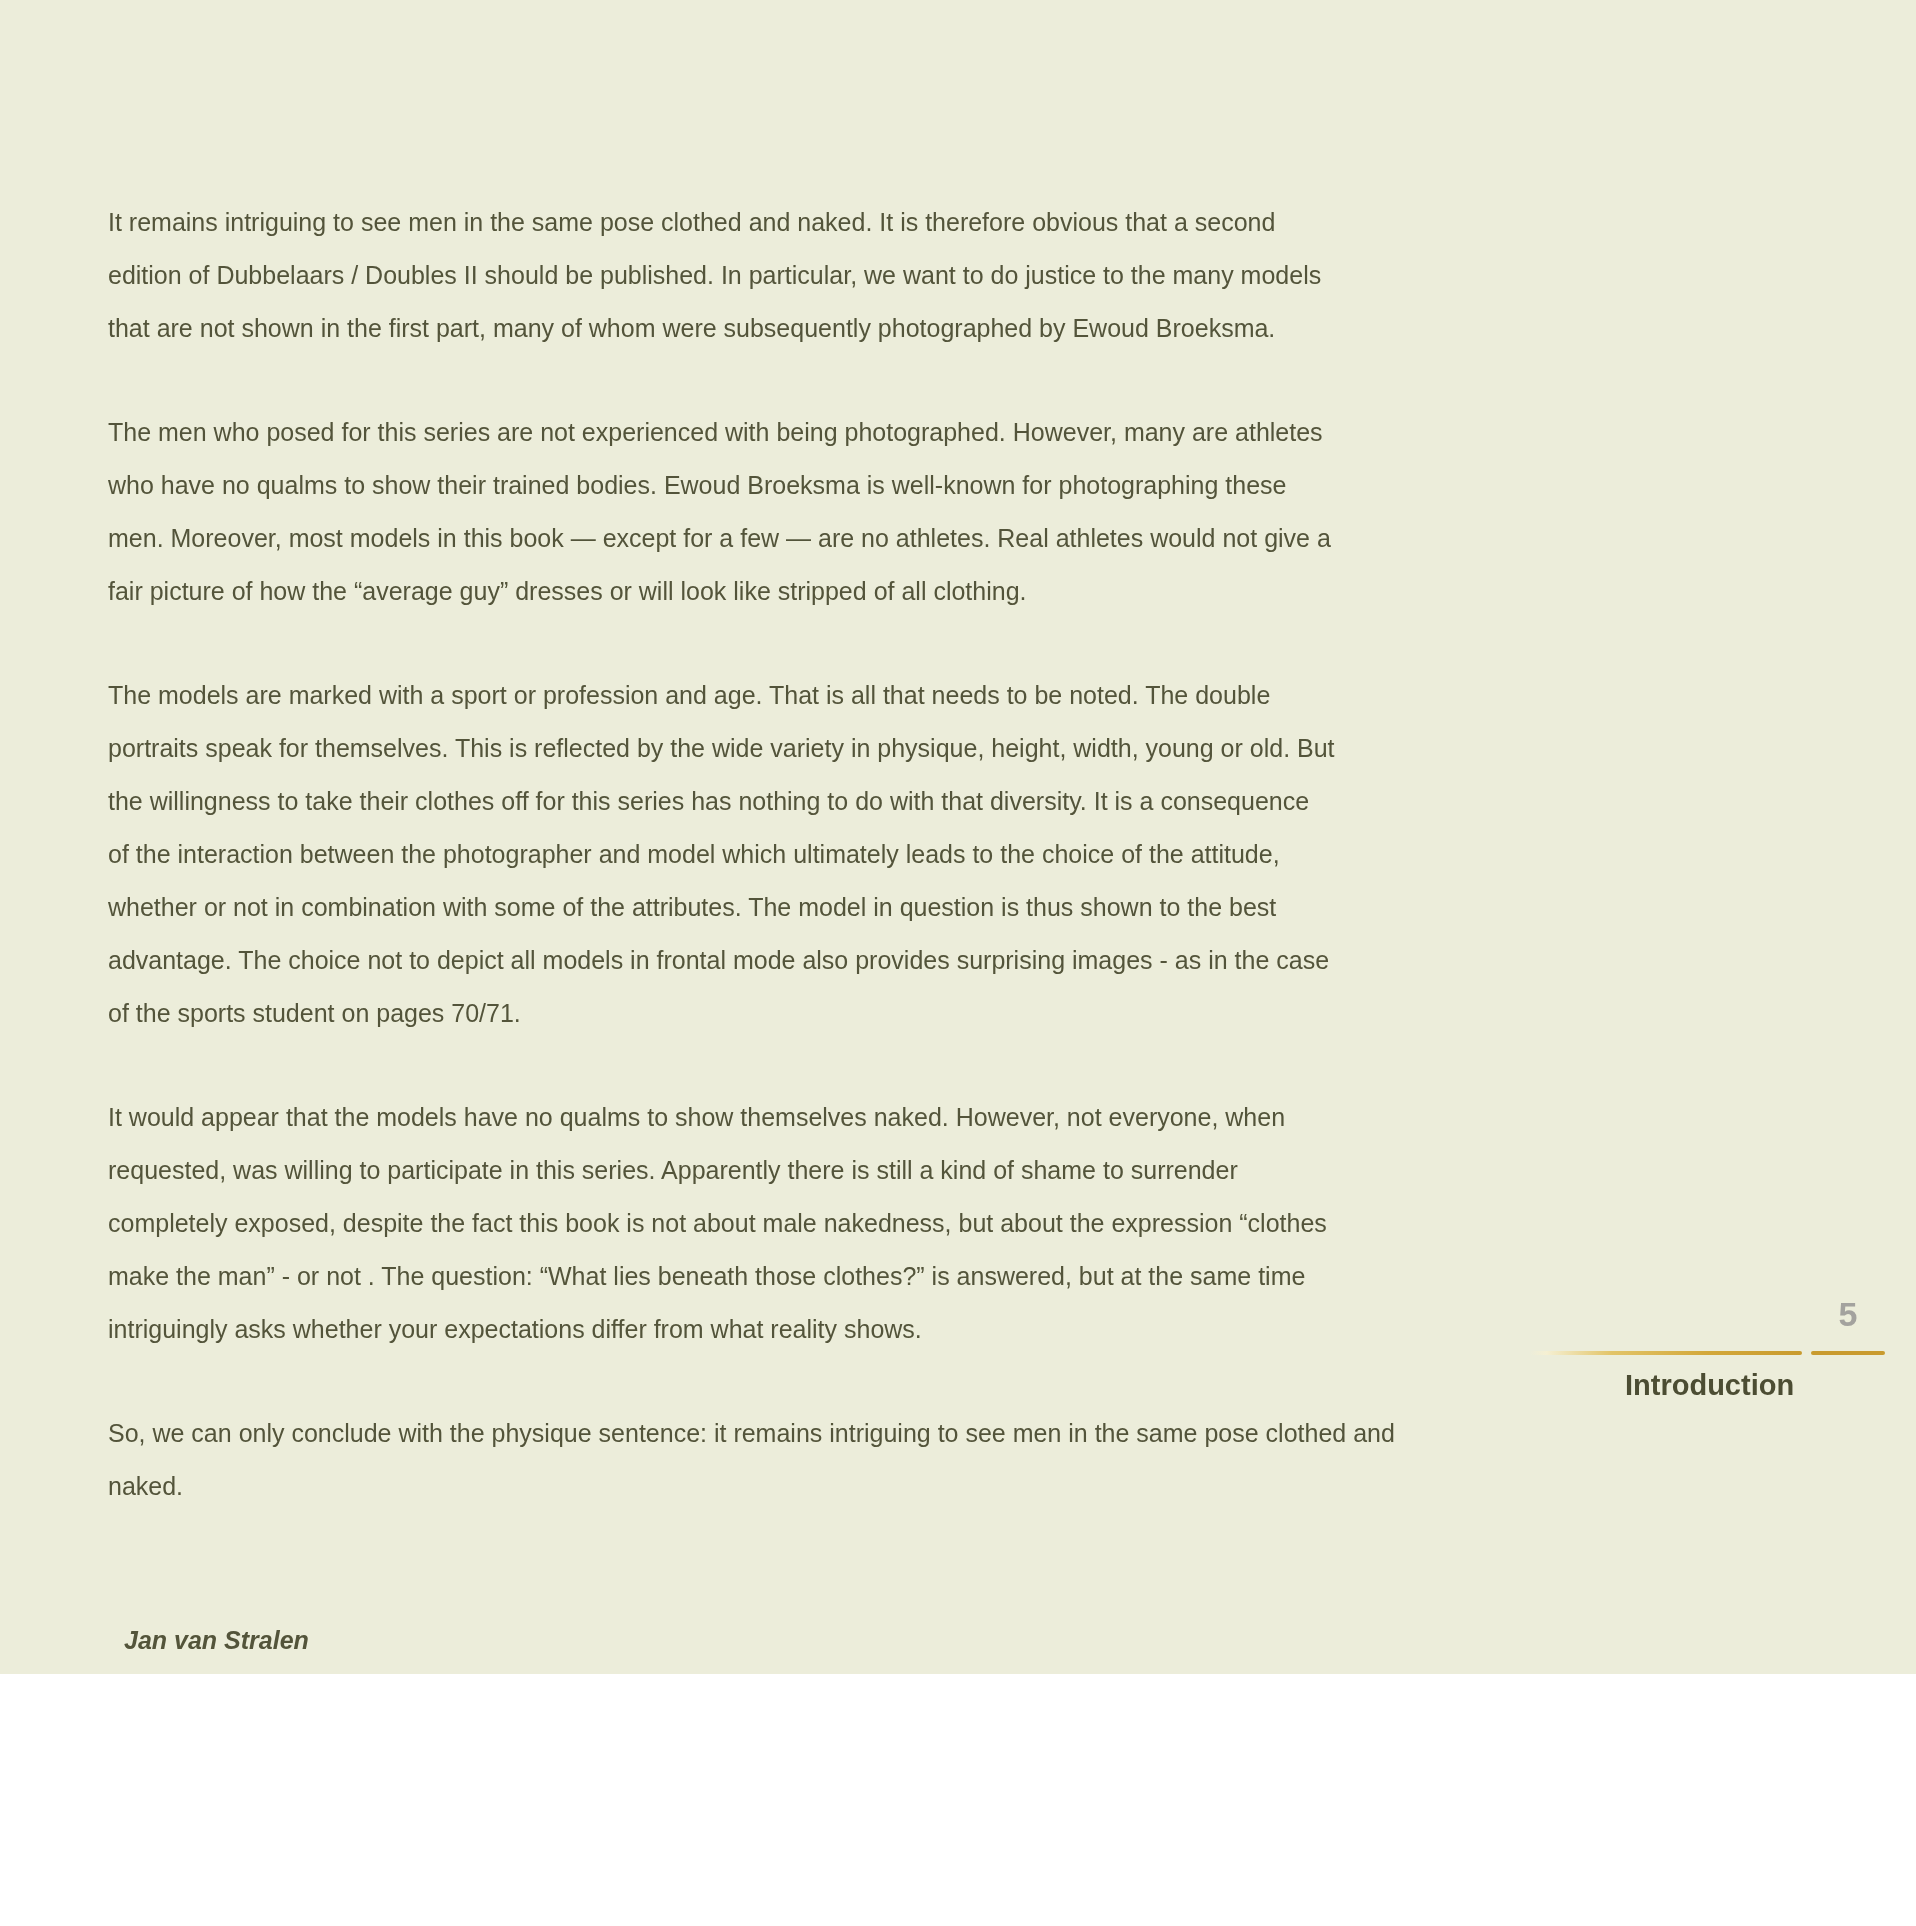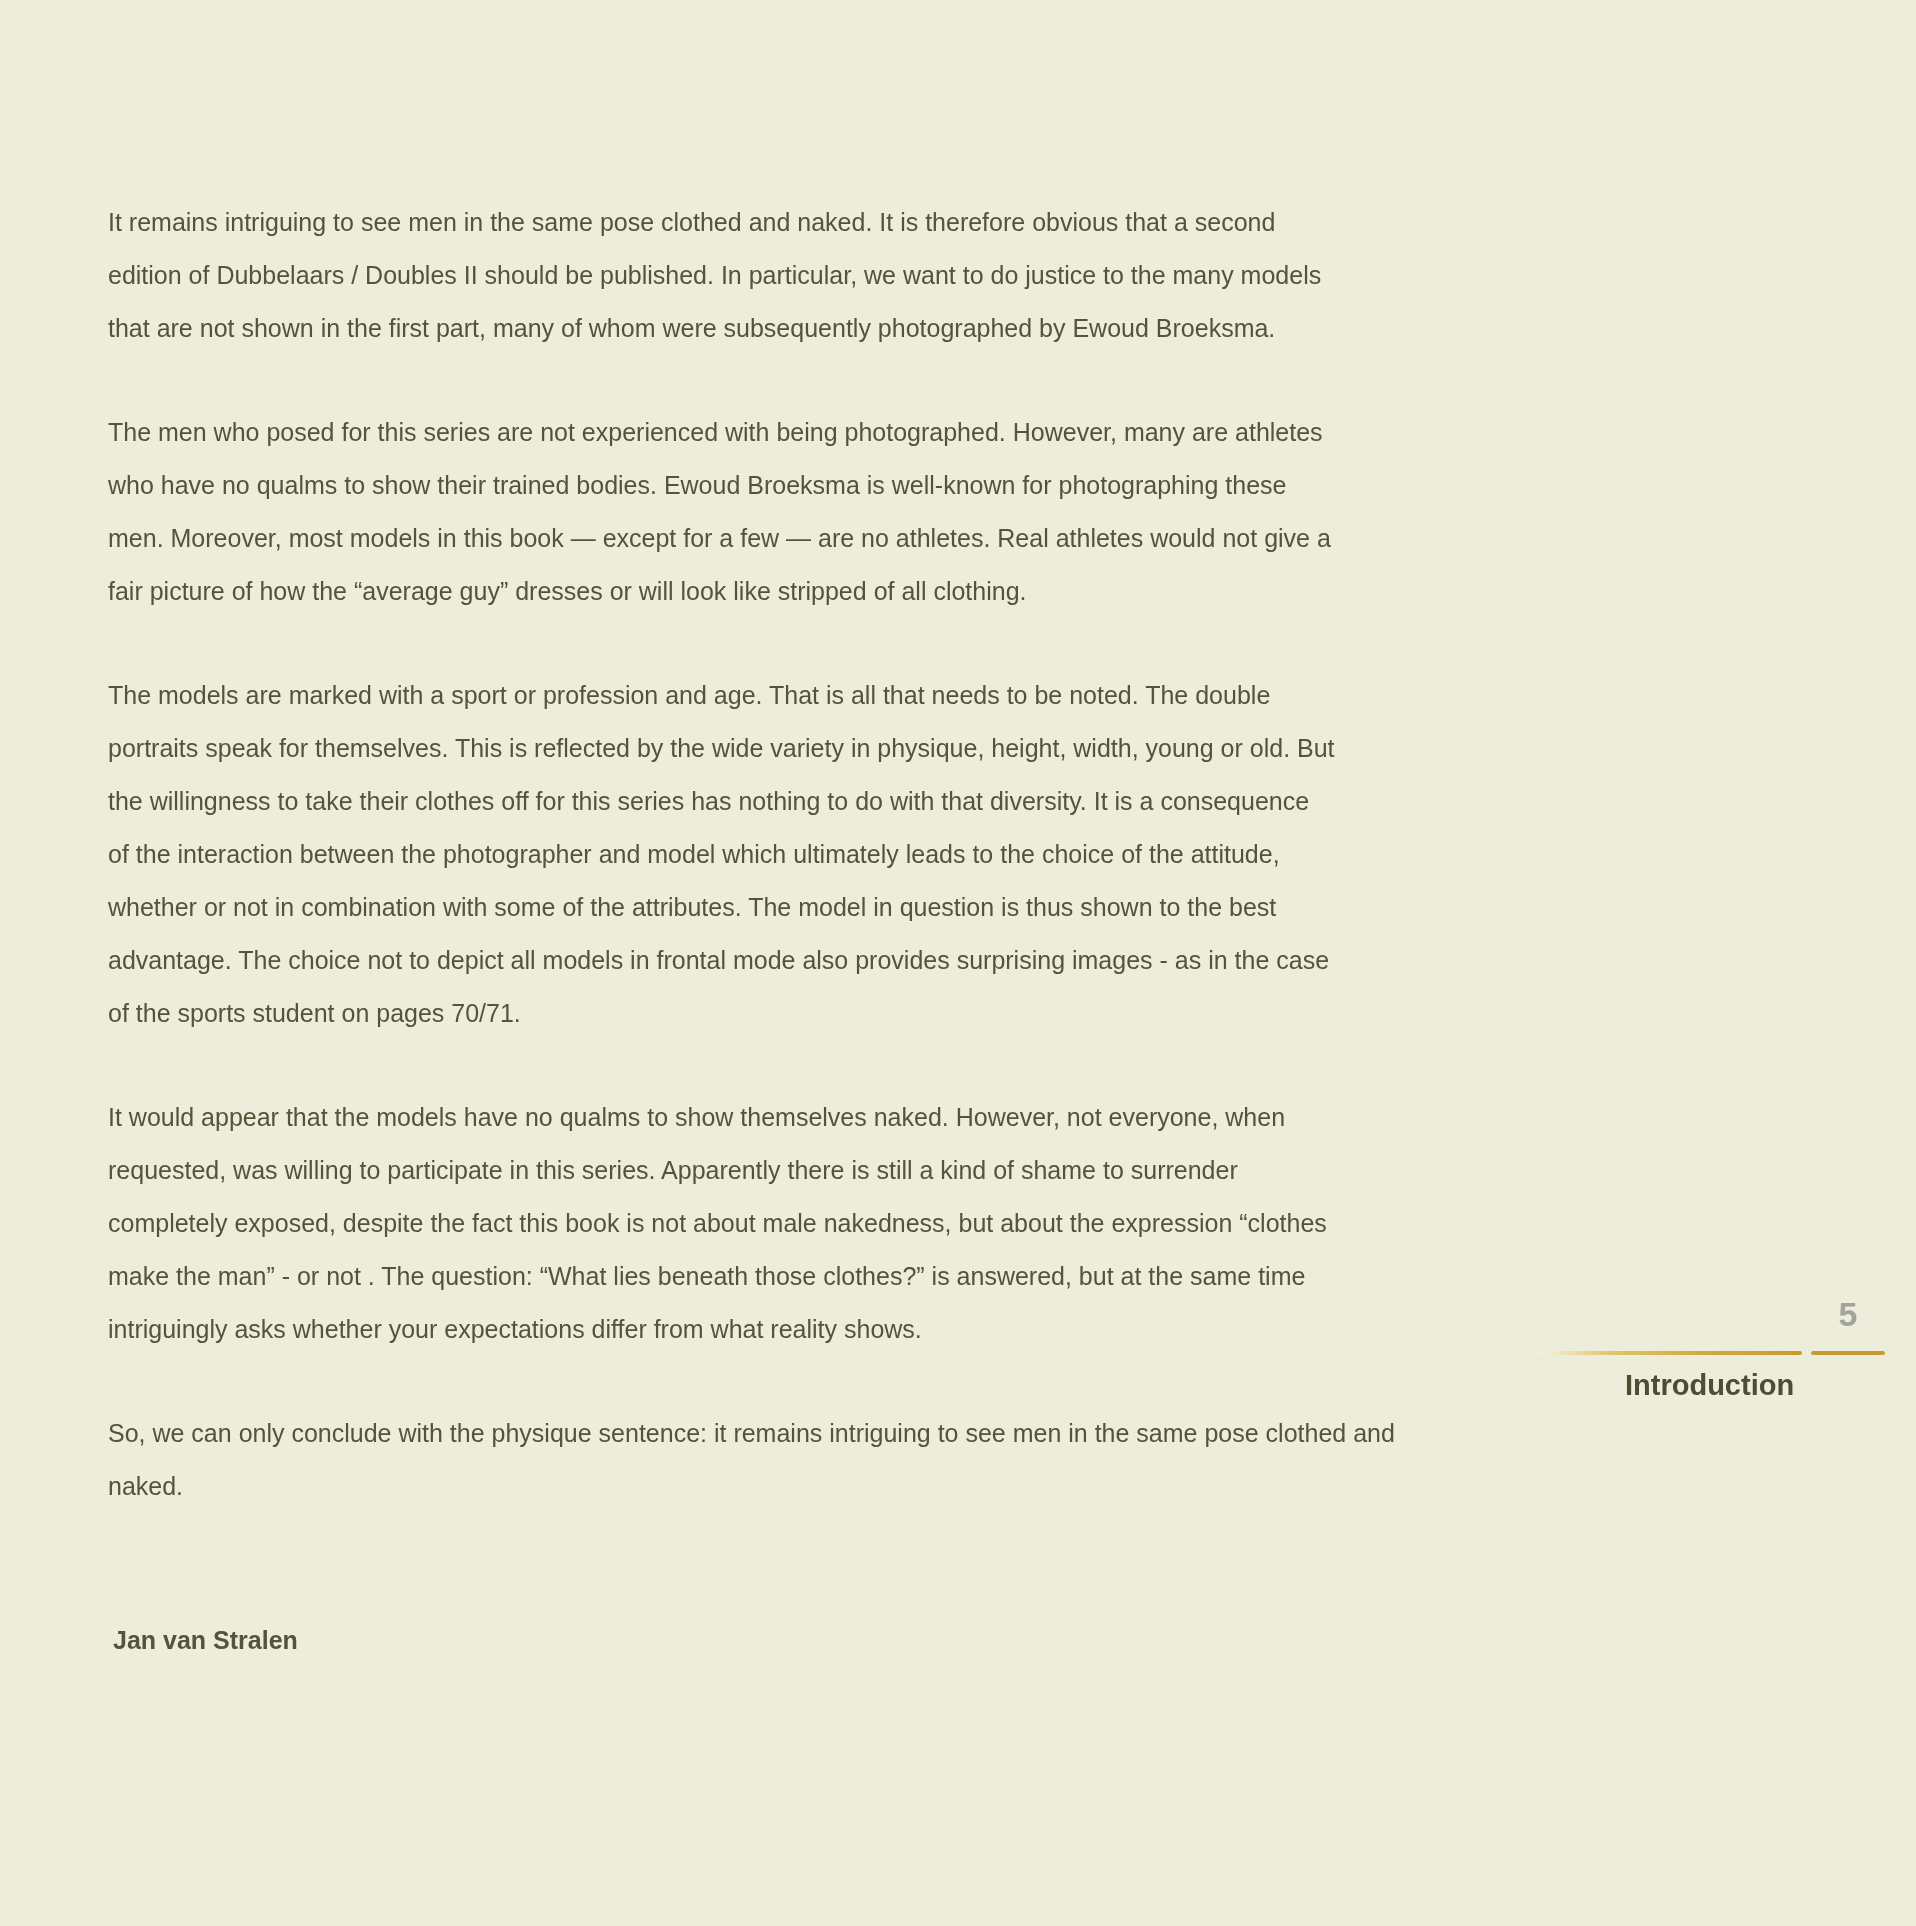--- a/index.html
+++ b/index.html
@@ -1,19 +1,19 @@
 <!DOCTYPE html>
 <html style="font-size:11.8px"><head>
 <meta charset="utf-8">
 <style>
   html, body { margin: 0; padding: 0; }
   .page {
     position: relative;
     width: 1917px;
-    height: 1926px;
+    height: 1674px;
     background: #ecedda;
     font-family: "Liberation Sans", sans-serif;
     color: #53543a;
     overflow: hidden;
   }
   .body-text {
     position: absolute;
     left: 108px;
     top: 196px;
     width: 1592px;
@@ -21,21 +21,21 @@
     line-height: 53px;
     font-weight: 500;
   }
   .body-text p {
     margin: 0 0 51px 0;
     white-space: pre-line;
   }
   .signature {
     margin-top: 101px;
   }
-  .signature p { margin: 5px; }
+  .signature p { margin: 16px; font-style: italic; }
   .sig-name { font-weight: bold; }
   .page-num {
     position: absolute;
     left: 1811px;
     top: 1297px;
     width: 74px;
     text-align: center;
     font-size: 34px;
     font-weight: bold;
     color: #a3a29e;

